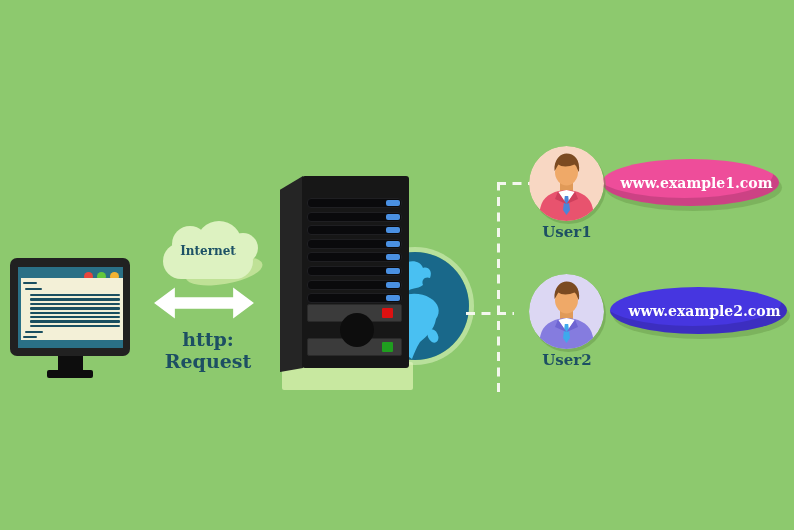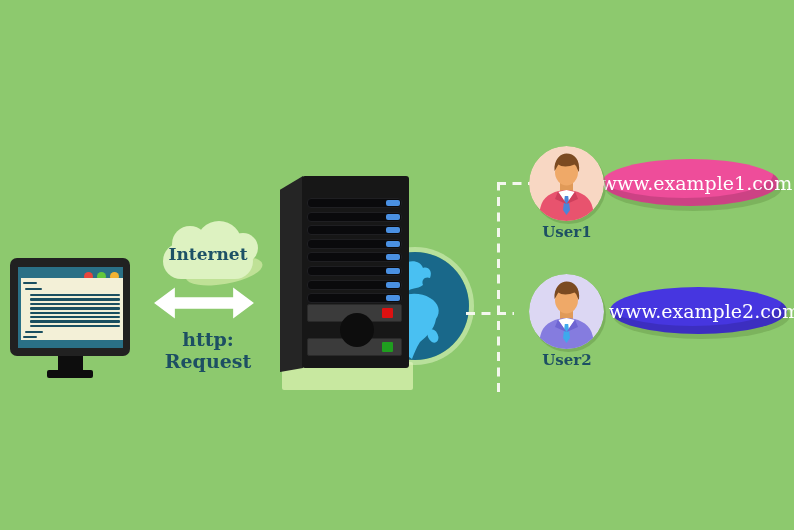--- a/index.html
+++ b/index.html
@@ -22,42 +22,42 @@
   #monitor-neck{left:58px;top:348px;width:25px;height:26px;background:#0d0d0d;}
   #monitor-base{left:47px;top:370px;width:46px;height:8px;background:#0d0d0d;border-radius:2px;}
 
   
   .cloud-part{background:#ddf2c1;position:absolute;}
   #cloud-shadow{left:185px;top:258px;width:78px;height:26px;background:#bfe196;border-radius:50%;transform:rotate(-10deg);}
   #cloud-body{left:163px;top:243px;width:90px;height:36px;border-radius:18px;}
   #cloud-b1{left:172px;top:226px;width:36px;height:36px;border-radius:50%;}
   #cloud-b2{left:196px;top:221px;width:46px;height:46px;border-radius:50%;}
   #cloud-b3{left:228px;top:233px;width:30px;height:30px;border-radius:50%;}
-  #internet-label{left:160px;top:244px;width:96px;text-align:center;color:#1d5266;font-weight:bold;font-size:17px;}
+  #internet-label{left:160px;top:244px;width:96px;text-align:center;color:#1d5266;font-weight:bold;font-size:12px;}
 
   
   #arrow-wrap{left:153px;top:284px;width:102px;height:38px;}
   #http-request-label{left:146px;top:328px;width:124px;text-align:center;color:#1d4f63;font-weight:bold;font-size:19px;}
 
   
   #server-platform{left:282px;top:362px;width:131px;height:28px;background:#c8e8a0;border-radius:2px;}
   #globe-wrap{left:361px;top:252px;width:108px;height:108px;border-radius:50%;box-shadow:0 0 0 5px rgba(220,242,193,.55);}
   #server-side{left:280px;top:176px;width:23px;height:196px;background:#252525;
                clip-path:polygon(100% 0,0 7%,0 100%,100% 98%);}
   #server-front{left:302px;top:176px;width:107px;height:192px;background:#171717;border-radius:3px;}
   #server-slots{position:absolute;left:5px;right:7px;top:22px;display:flex;flex-direction:column;gap:3.6px;}
   .slot{position:relative;height:8px;background:#0a0a0c;border-radius:4px;border:1px solid #1f1f22;}
   .slot-tab{position:absolute;right:1px;top:1px;width:14px;height:6px;border-radius:2px;background:#4a90e2;}
   .bay{position:absolute;left:5px;right:7px;height:16px;background:#3b3b3b;border-radius:2px;border:1px solid #2a2a2a;}
   #bay-1{top:128px;} #bay-2{top:162px;}
   .led{position:absolute;right:8px;top:3px;width:11px;height:10px;border-radius:1px;}
   #server-knob{position:absolute;left:38px;top:137px;width:34px;height:34px;border-radius:50%;background:#0d0d0d;}
 
   
-  .domain-bubble{width:177px;height:47px;border-radius:50%;color:#fff;font-weight:normal;font-size:19px;
+  .domain-bubble{width:177px;height:47px;border-radius:50%;color:#fff;font-weight:bold;font-size:14px;
                  display:flex;align-items:center;justify-content:center;padding-left:12px;box-sizing:border-box;
                  box-shadow:inset -6px -8px 0 rgba(0,0,0,.14), 3px 5px 0 rgba(104,152,74,.45);}
   #bubble-1{left:602px;top:159px;}
   #bubble-2{left:602px;top:287px;margin-left:8px;}
   .avatar{width:75px;height:75px;border-radius:50%;overflow:hidden;box-shadow:2px 3px 0 rgba(104,152,74,.5);}
   #avatar-1{left:529px;top:146px;}
   #avatar-2{left:529px;top:274px;}
   .user-label{width:80px;text-align:center;color:#1d4f63;font-weight:bold;font-size:15px;}
   #user-label-1{left:527px;top:223px;}
   #user-label-2{left:527px;top:351px;}

